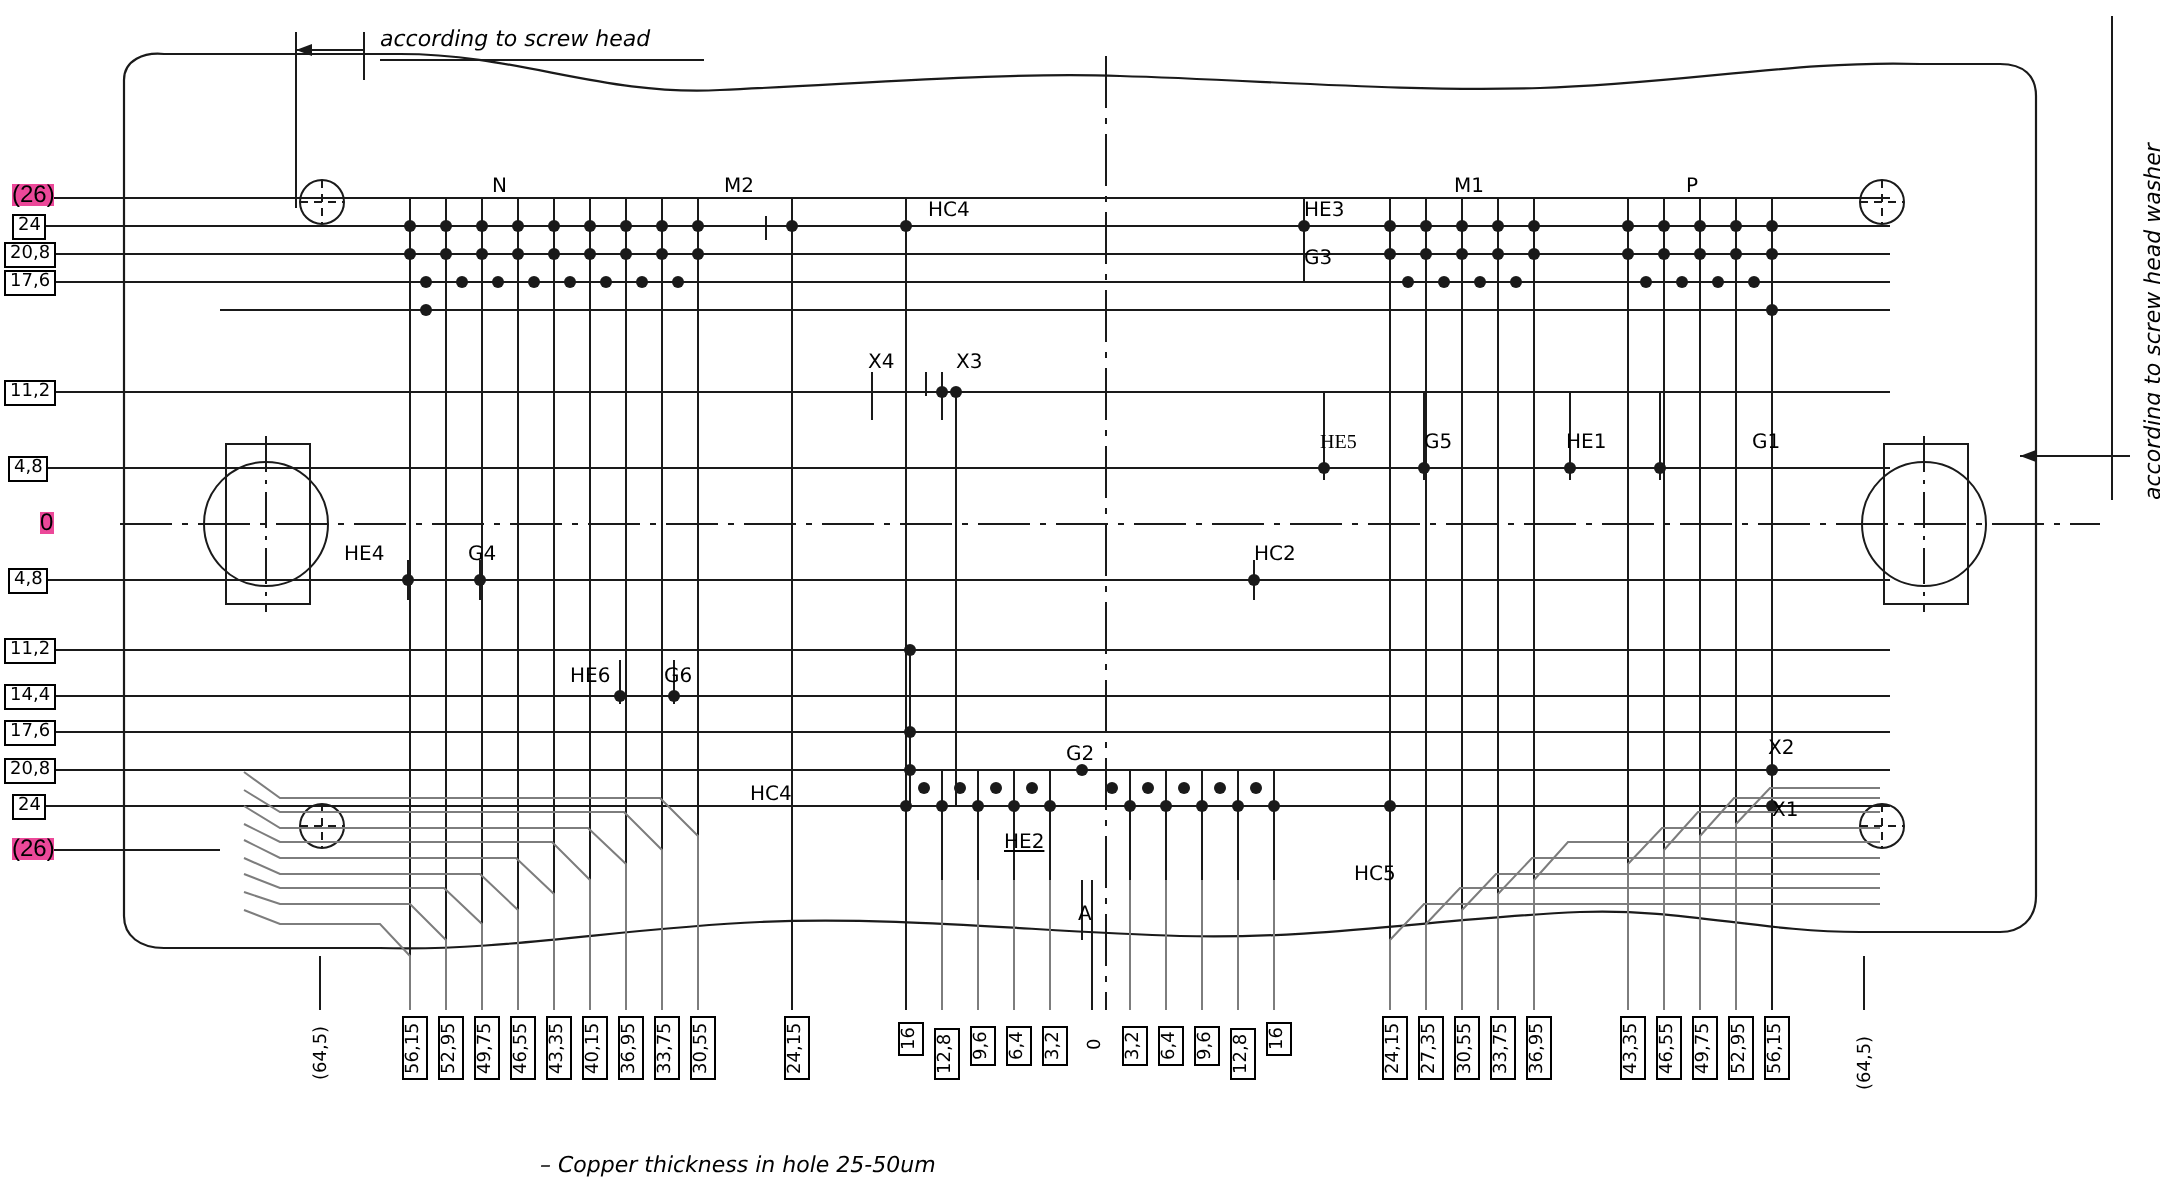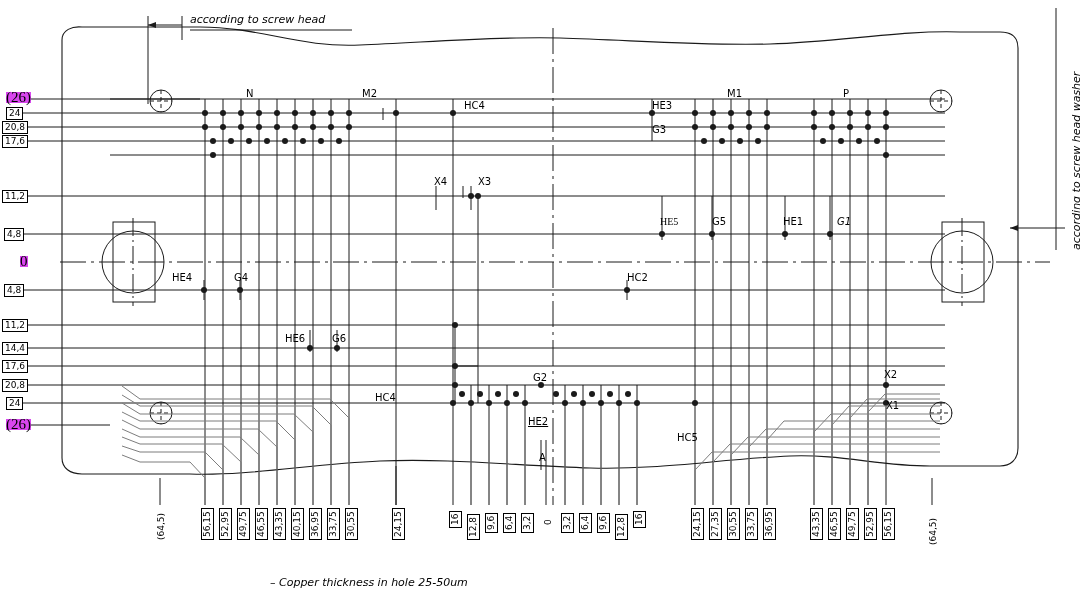--- a/index.html
+++ b/index.html
@@ -2,22 +2,22 @@
 <html><head>
 <meta charset="utf-8">
 <style>
   html,body{margin:0;padding:0;background:#ffffff;}
   body{width:1080px;height:596px;overflow:hidden;font-family:"DejaVu Sans",sans-serif;}
   #stage{position:relative;width:1080px;height:596px;}
   svg#drawing{position:absolute;left:0;top:0;width:1080px;height:596px;}
   .lbl{position:absolute;font-family:"DejaVu Sans",sans-serif;font-size:10px;color:#000;white-space:nowrap;}
   .boxlbl{position:absolute;font-family:"DejaVu Sans",sans-serif;font-size:9px;color:#000;
           border:1px solid #000;padding:0px 2px;background:#fff;white-space:nowrap;line-height:11px;}
-  .plainlbl{position:absolute;font-family:Liberation Serif, serif;font-size:15px;color:#000;
-          white-space:nowrap;line-height:11px;background:#d946ef;}
+  .plainlbl{position:absolute;font-family:Liberation Sans, sans-serif;font-size:12px;color:#000;
+          white-space:nowrap;line-height:11px;background:#ec4899;}
   .vert{position:absolute;font-family:"DejaVu Sans",sans-serif;font-size:9px;color:#000;
         white-space:nowrap;transform-origin:left top;transform:rotate(-90deg);line-height:11px;}
   .vertbox{position:absolute;font-family:"DejaVu Sans",sans-serif;font-size:9px;color:#000;
         white-space:nowrap;transform-origin:left top;transform:rotate(-90deg);
         border:1px solid #000;padding:0 2px;background:#fff;line-height:11px;}
   .note{position:absolute;font-family:"DejaVu Sans",sans-serif;font-size:11px;font-style:italic;color:#000;white-space:nowrap;}
   .hdr{position:absolute;font-family:"DejaVu Sans",sans-serif;font-size:11px;font-style:italic;color:#000;white-space:nowrap;}
   .vhdr{position:absolute;font-family:"DejaVu Sans",sans-serif;font-size:11px;font-style:italic;color:#000;
         white-space:nowrap;transform-origin:left top;transform:rotate(-90deg);}
 </style>
@@ -338,32 +338,32 @@
 <div class="lbl" style="left:464px;top:100px;">HC4</div>
 <div class="lbl" style="left:652px;top:100px;">HE3</div>
 <div class="lbl" style="left:727px;top:88px;">M1</div>
 <div class="lbl" style="left:843px;top:88px;">P</div>
 <div class="lbl" style="left:652px;top:124px;">G3</div>
 <div class="lbl" style="left:434px;top:176px;">X4</div>
 <div class="lbl" style="left:478px;top:176px;">X3</div>
 <div class="lbl" style="left:660px;top:216px;font-family:Liberation Serif, serif;">HE5</div>
 <div class="lbl" style="left:712px;top:216px;">G5</div>
 <div class="lbl" style="left:783px;top:216px;">HE1</div>
-<div class="lbl" style="left:837px;top:216px;font-style:italic;">G1</div>
+<div class="lbl" style="left:876px;top:216px;">G1</div>
 <div class="lbl" style="left:172px;top:272px;">HE4</div>
 <div class="lbl" style="left:234px;top:272px;">G4</div>
 <div class="lbl" style="left:627px;top:272px;">HC2</div>
 <div class="lbl" style="left:285px;top:333px;">HE6</div>
 <div class="lbl" style="left:332px;top:333px;">G6</div>
 <div class="lbl" style="left:533px;top:372px;">G2</div>
 <div class="lbl" style="left:884px;top:369px;">X2</div>
 <div class="lbl" style="left:375px;top:392px;">HC4</div>
 <div class="lbl" style="left:677px;top:392px;margin-top:40px;">HC5</div>
 <div class="lbl" style="left:886px;top:400px;">X1</div>
-<div class="lbl" style="left:528px;top:416px;text-decoration:underline;">HE2</div>
+<div class="lbl" style="left:502px;top:416px;text-decoration:underline;">HE2</div>
 <div class="lbl" style="left:539px;top:452px;">A</div>
 
 <div class="vert" style="left:156px;top:540px;">(64,5)</div>
 <div class="vertbox" style="left:201px;top:540px;">56,15</div>
 <div class="vertbox" style="left:219px;top:540px;">52,95</div>
 <div class="vertbox" style="left:237px;top:540px;">49,75</div>
 <div class="vertbox" style="left:255px;top:540px;">46,55</div>
 <div class="vertbox" style="left:273px;top:540px;">43,35</div>
 <div class="vertbox" style="left:291px;top:540px;">40,15</div>
 <div class="vertbox" style="left:309px;top:540px;">36,95</div>

